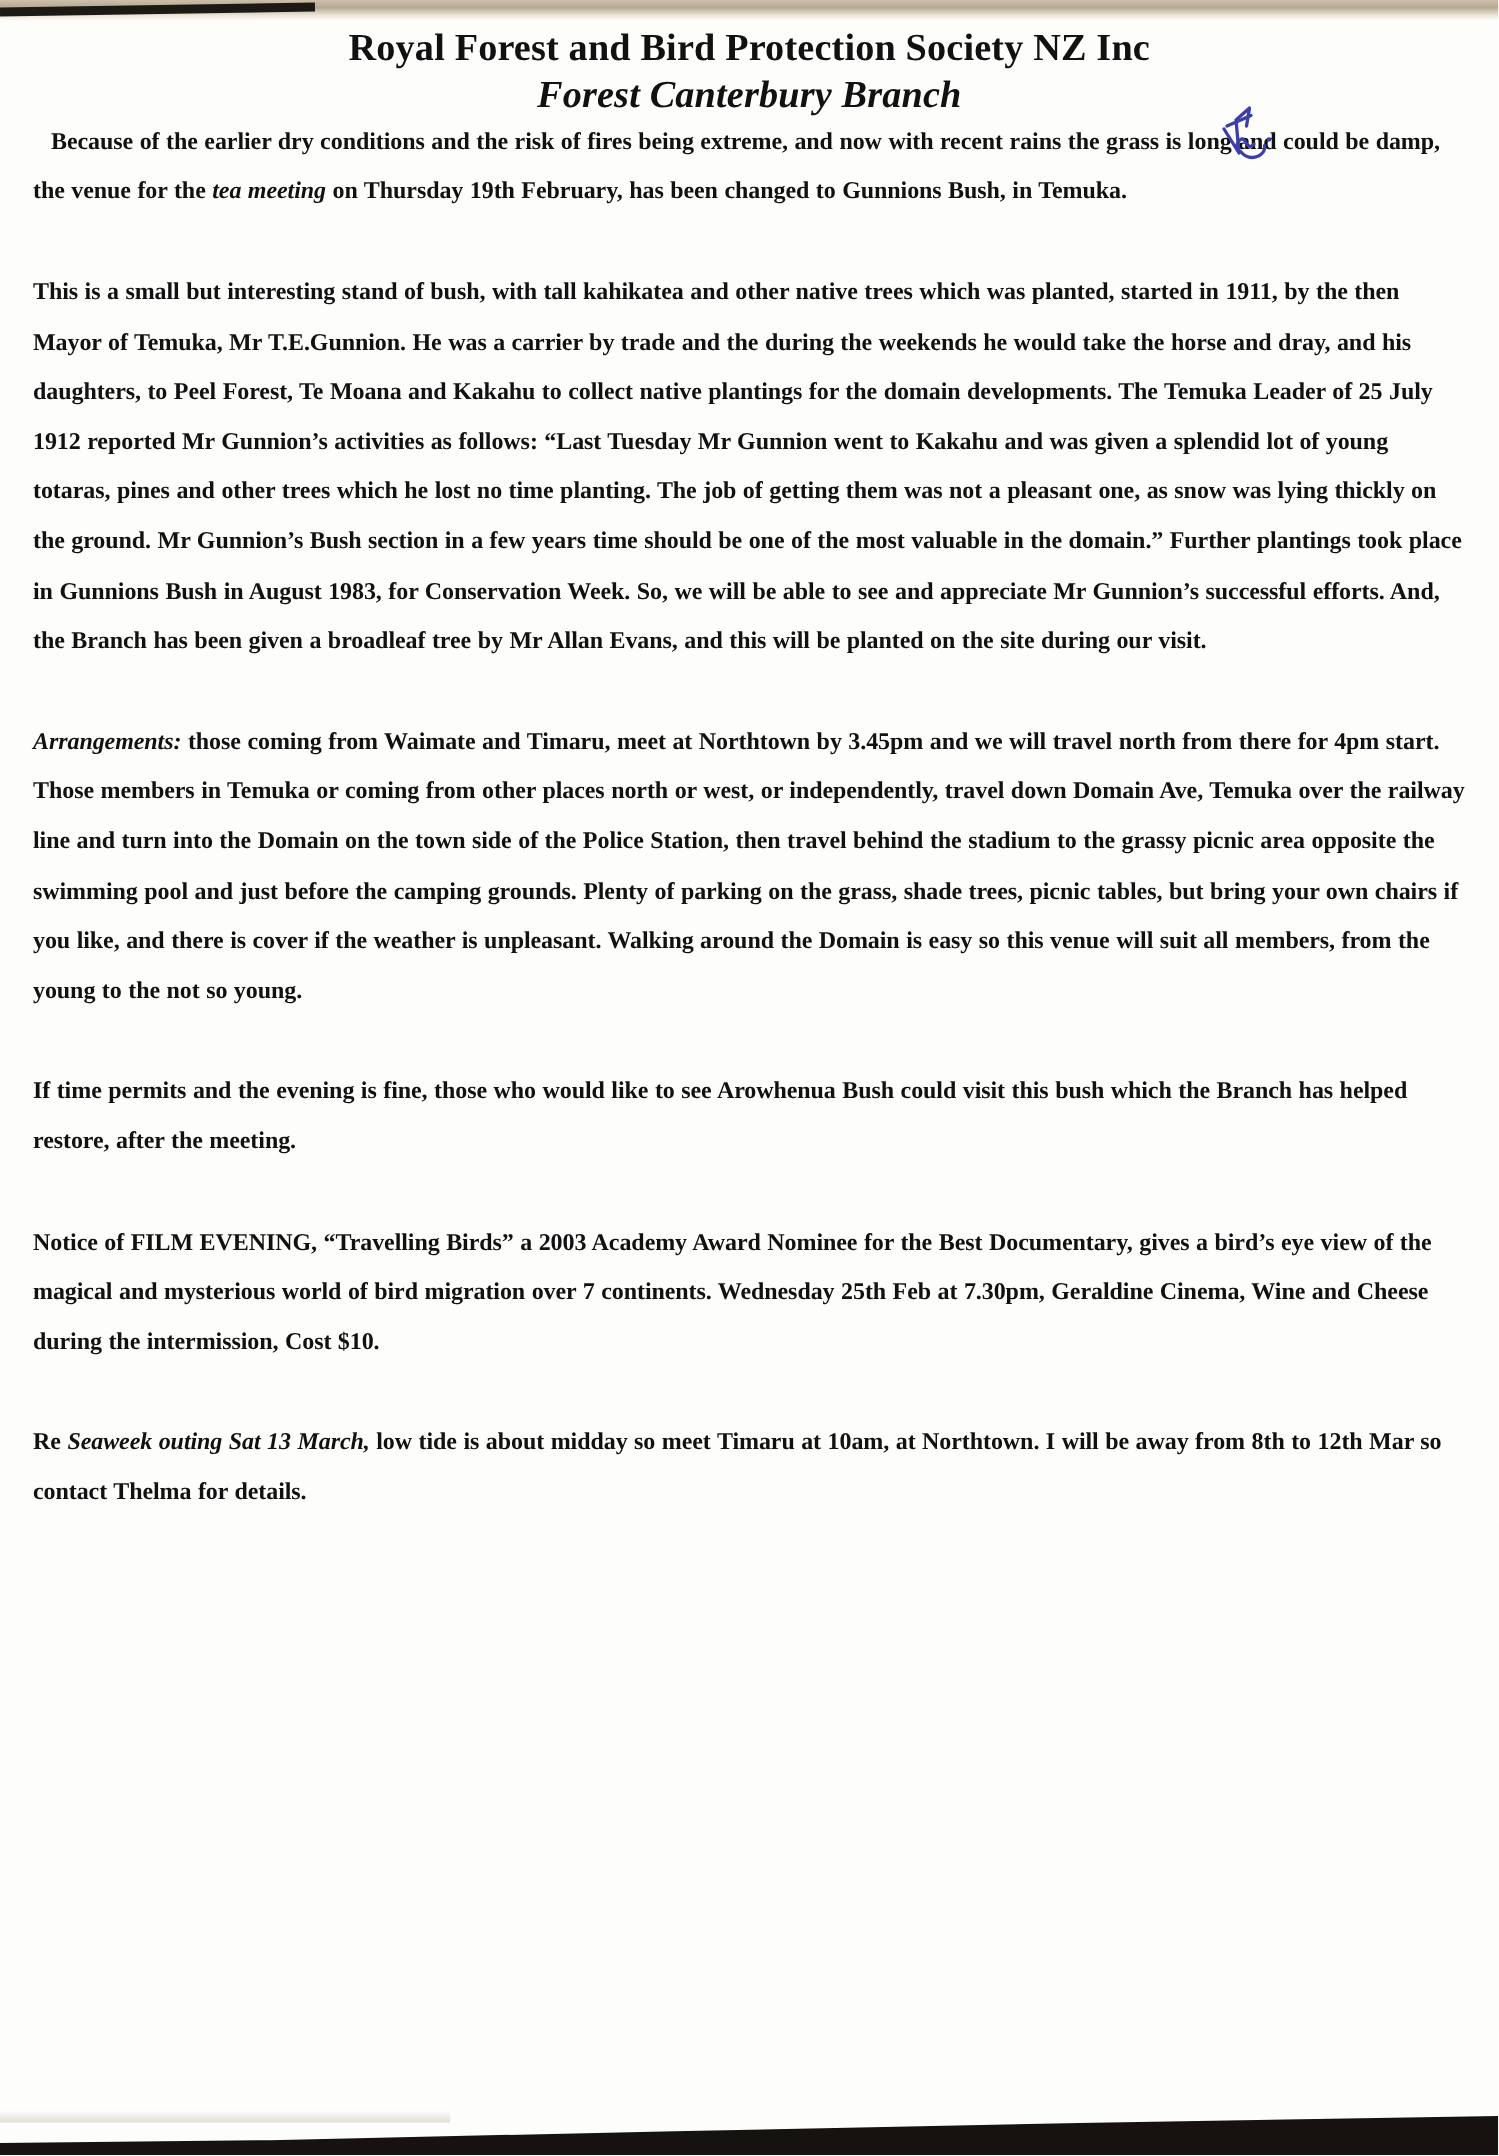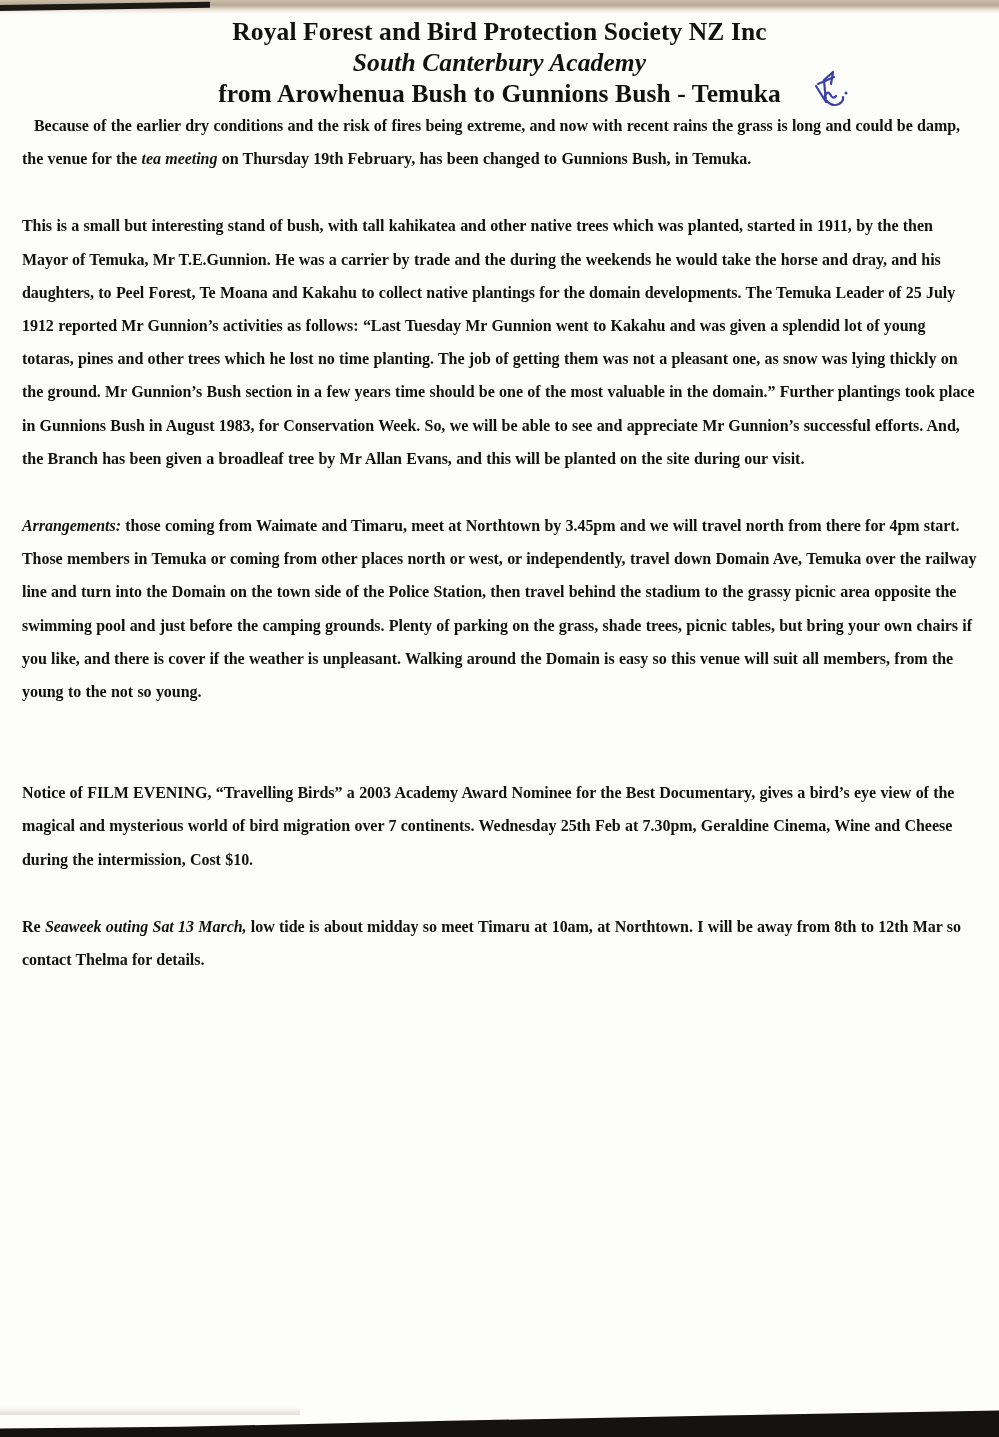--- a/index.html
+++ b/index.html
@@ -121,38 +121,38 @@
 
 <div id="page">
 
   <div class="scan-edge-top"></div>
   <div class="scan-edge-top-dark"></div>
 
   <div class="doc">
 
     <div class="heading-block">
       <div class="heading-line">Royal Forest and Bird Protection Society NZ Inc</div>
-      <div class="heading-line italic">South Canterbury Academy</div>
-      <div class="heading-line">from Arowhenua Bush to Gunnions Bush - Temuka</div>
+      <div class="heading-line italic">Forest Canterbury Branch</div>
     </div>
 
     <div class="body-block">
 
       <p class="para first"><span>Because of the earlier dry conditions and the risk of fires being extreme, and now with recent rains the grass is long and could be damp, the venue for the </span><em class="it">tea meeting</em><span> on Thursday 19th February, has been changed to Gunnions Bush, in Temuka.</span></p>
 
       <div class="gap-md"></div>
 
       <p class="para">This is a small but interesting stand of bush, with tall kahikatea and other native trees which was planted, started in 1911, by the then Mayor of Temuka, Mr T.E.Gunnion.  He was a carrier by trade and the during the weekends he would take the horse and dray, and his daughters, to Peel Forest, Te Moana and Kakahu to collect native plantings for the domain developments.  The Temuka Leader of 25 July 1912 reported Mr Gunnion’s activities as follows: “Last Tuesday Mr Gunnion went to Kakahu and was given a splendid lot of young totaras, pines and other trees which he lost no time planting. The job of getting them was not a pleasant one, as snow was lying thickly on the ground.  Mr Gunnion’s Bush section in a few years time should be one of the most valuable in the domain.” Further plantings took place in Gunnions Bush in August 1983, for Conservation Week.  So, we will be able to see and appreciate Mr Gunnion’s successful efforts.  And, the Branch has been given a broadleaf tree by Mr Allan Evans, and this will be planted on the site during our visit.</p>
 
       <div class="gap-md"></div>
 
       <p class="para"><em class="it">Arrangements:</em><span>  those coming from Waimate and Timaru, meet at Northtown by 3.45pm and we will travel north from there for 4pm start. Those members in Temuka or coming from other places north or west, or independently, travel down Domain Ave, Temuka over the railway line and turn into the Domain on the town side of the Police Station, then travel behind the stadium to the grassy picnic area opposite the swimming pool and  just before the camping grounds.  Plenty of parking on the grass, shade trees, picnic tables, but bring your own chairs if you like, and there is cover if the weather is unpleasant.  Walking around the Domain is easy so this venue will suit all members, from the young to the not so young.</span></p>
 
       <div class="gap-md"></div>
 
+      <p class="para">If time permits and the evening is fine, those who would like to see Arowhenua Bush could visit this bush which the Branch has helped restore, after the meeting.</p>
 
       <div class="gap-md"></div>
 
       <p class="para">Notice of FILM EVENING,  “Travelling Birds” a 2003 Academy Award Nominee for the Best Documentary, gives a bird’s eye view of the magical and mysterious world of bird migration over 7 continents. Wednesday 25th Feb at 7.30pm, Geraldine Cinema, Wine and Cheese during the intermission, Cost $10.</p>
 
       <div class="gap-md"></div>
 
       <p class="para"><span>Re </span><em class="it">Seaweek outing Sat 13 March,</em><span>  low tide is about midday so meet Timaru at 10am, at Northtown. I will be away from 8th to 12th Mar so contact Thelma  for details.</span></p>
 
     </div>

